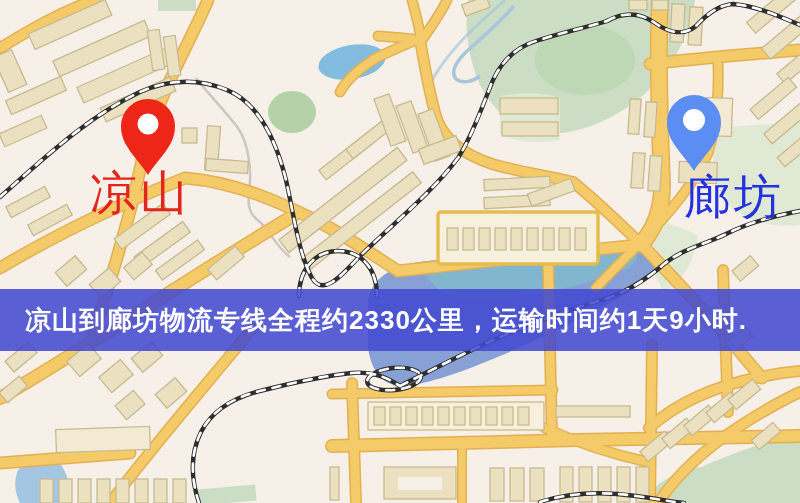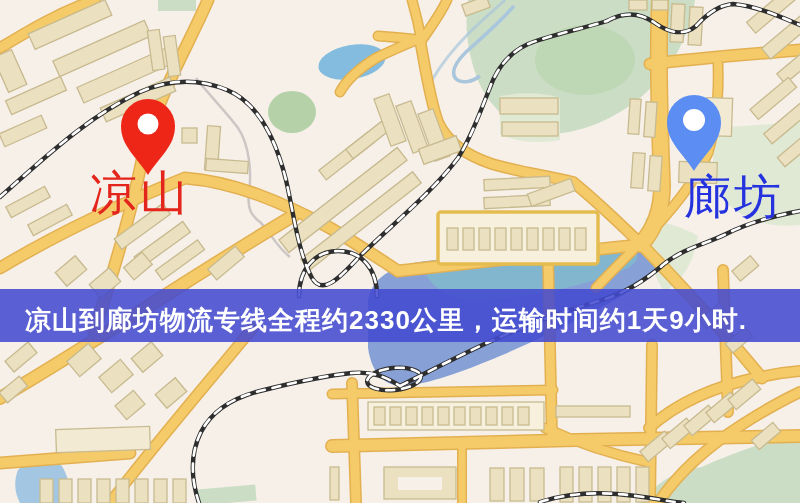--- a/index.html
+++ b/index.html
@@ -10,21 +10,21 @@
   }
   .stage svg{position:absolute;left:0;top:0;}
   .pin-label{
     position:absolute;font-family:"Liberation Serif","DejaVu Serif",serif;
     font-weight:400;font-size:47px;line-height:1;letter-spacing:3px;white-space:nowrap;
     text-shadow:0 0 1px rgba(255,255,255,.25);
   }
   .pin-label.origin{left:90px;top:170px;color:var(--label-origin,#E3251B);}
   .pin-label.destination{left:637px;top:174px;color:var(--label-destination,#2433DE);margin-left:47px;}
   .banner{
-    position:absolute;left:0;top:289px;width:800px;height:53px;
+    position:absolute;left:0;top:289px;width:800px;height:62px;
     background:var(--banner-bg,rgba(67,73,208,0.87));
     color:var(--banner-text,#fff);
     font-size:26px;font-weight:700;letter-spacing:1px;
     line-height:62px;padding-left:25px;box-sizing:border-box;white-space:nowrap;
   }
 </style>
 </head>
 <body>
 
 <div class="stage">

